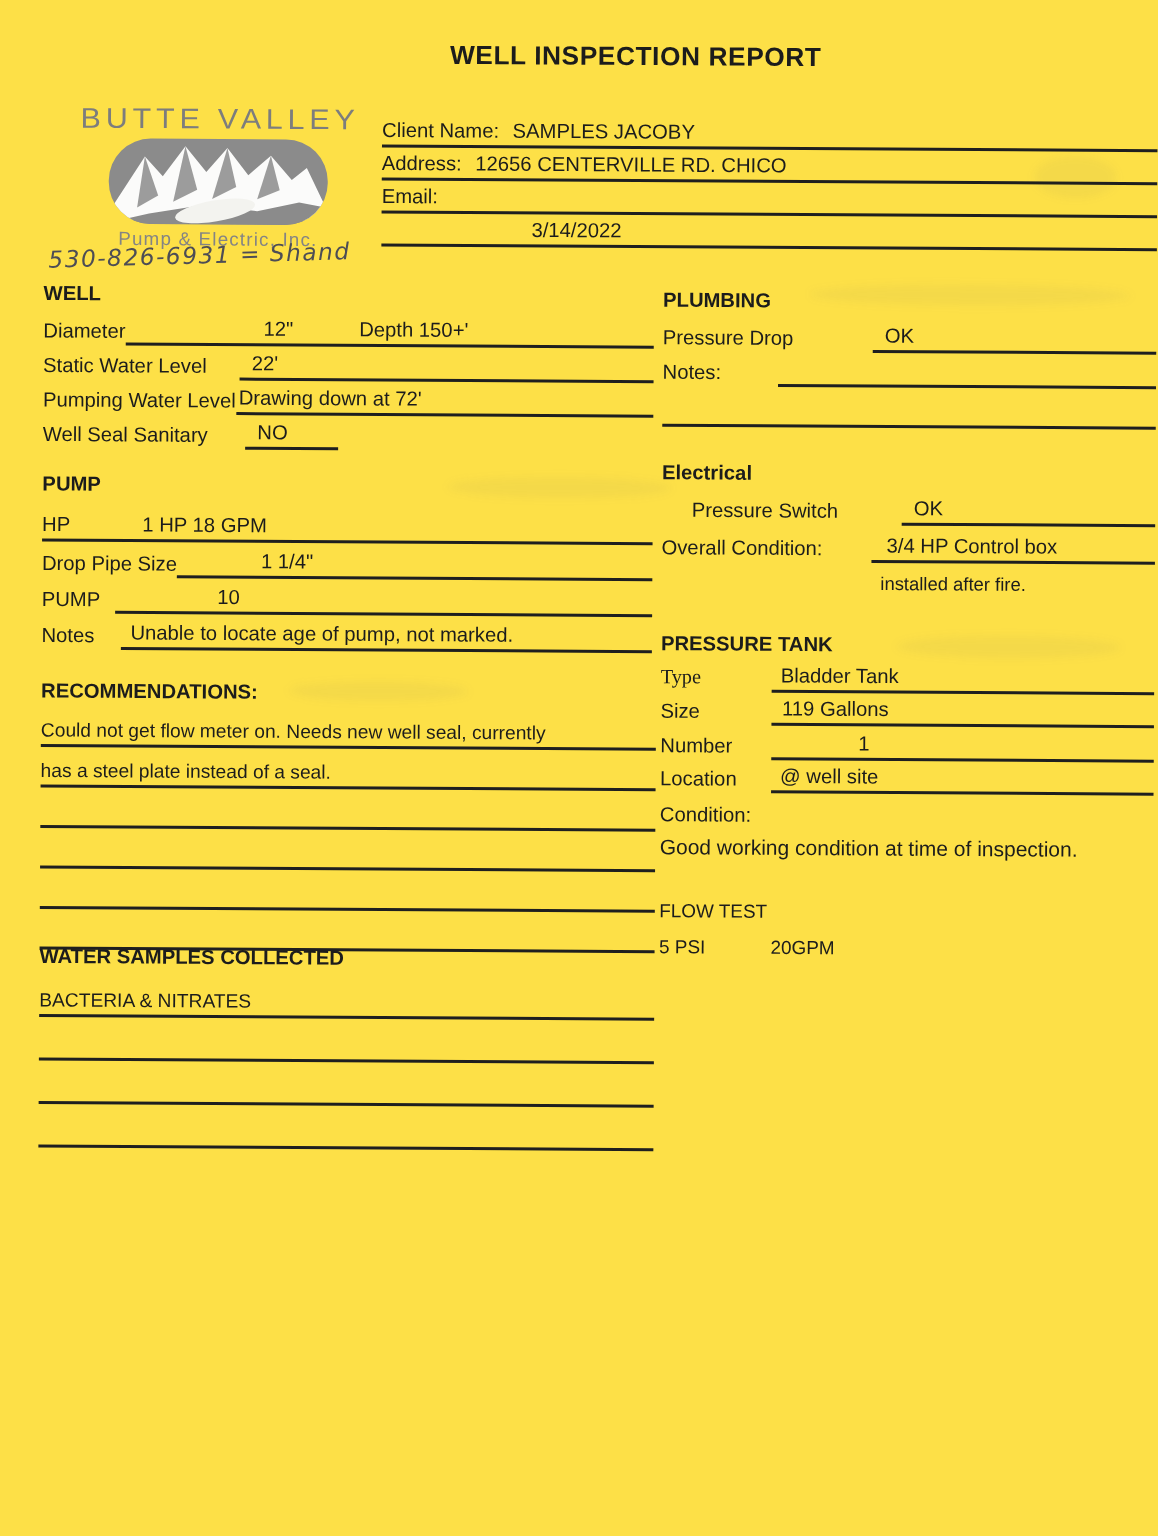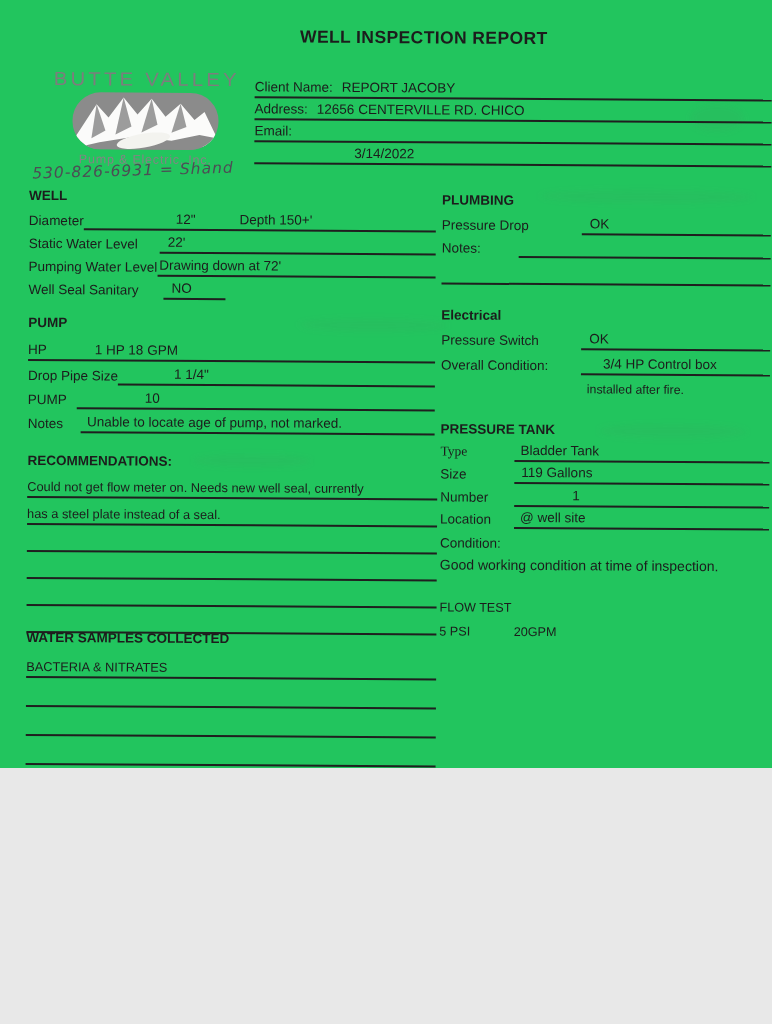--- a/index.html
+++ b/index.html
@@ -1,16 +1,16 @@
 <!DOCTYPE html>
 <html><head>
 <meta charset="utf-8">
 <style>
   html,body{margin:0;padding:0;background:#e8e8e8;}
-  .page{position:relative;width:772px;height:768px;background:#22c55e;overflow:hidden;
+  .page{position:relative;width:772px;height:1024px;background:#fde047;overflow:hidden;
         font-family:"Liberation Sans",sans-serif;color:#1c1c1c;}
   .tilt{position:absolute;inset:0;transform:rotate(0.35deg);transform-origin:40px 40px;}
 
   .doc-title{position:absolute;left:300px;top:25px;font-size:17.5px;font-weight:bold;letter-spacing:.4px;white-space:nowrap;}
 
   
   .logo{position:absolute;left:40px;top:68px;width:212px;height:100px;}
   .logo svg{display:block;}
   .logo-name{font-family:"Liberation Sans",sans-serif;font-size:19px;letter-spacing:3px;fill:#7d7d7d;font-weight:500;}
   .logo-tag{font-family:"Liberation Sans",sans-serif;font-size:12.5px;letter-spacing:.8px;fill:#848484;}
@@ -70,21 +70,21 @@
       </g>
       <text class="logo-tag" x="106" y="95" text-anchor="middle">Pump &amp; Electric, Inc.</text>
     </svg>
   </div>
 
   <div class="handwriting">530-826-6931 = Shand</div>
 
   <div class="client">
     <div class="c-row" style="top:0;height:27px;">
       <span class="lbl">Client Name:</span>
-      <span class="cval">REPORT JACOBY</span>
+      <span class="cval">SAMPLES JACOBY</span>
     </div>
     <div class="c-row" style="top:27px;height:22px;">
       <span class="lbl">Address:</span>
       <span class="cval">12656 CENTERVILLE RD. CHICO</span>
     </div>
     <div class="c-row" style="top:49px;height:22px;">
       <span class="lbl">Email:</span>
       <span class="cval"></span>
     </div>
     <div class="c-row" style="top:71px;height:22px;">
@@ -178,29 +178,29 @@
       <span class="line">
         <span></span>
       </span>
     </div>
     <div class="frow fullline" style="height:23px;"></div>
   </div>
 
   <div class="sec" style="left:443px;top:305px;width:329px;">
     <div class="h" style="height:20px;">Electrical</div>
     <div class="frow" style="height:22px;">
-      <span class="lbl" style="flex:0 0 140px;">Pressure Switch</span>
+      <span class="lbl" style="flex:0 0 140px;margin-left:20px;">Pressure Switch</span>
       <span class="line">
         <span style="margin-left:8px;">OK</span>
       </span>
     </div>
     <div class="frow" style="height:25px;">
       <span class="lbl" style="flex:0 0 140px;">Overall Condition:</span>
       <span class="line">
-        <span style="margin-left:22px;">3/4 HP Control box</span>
+        <span style="margin-left:10px;">3/4 HP Control box</span>
       </span>
     </div>
     <div class="note-small" style="margin-left:146px;margin-top:7px;">installed after fire.</div>
   </div>
 
   <div class="sec" style="left:443px;top:419px;width:329px;">
     <div class="h" style="height:21px;">PRESSURE TANK</div>
     <div class="frow" style="height:19px;">
       <span class="lbl" style="flex:0 0 74px;font-family:Liberation Serif, serif;">Type</span>
       <span class="line">

